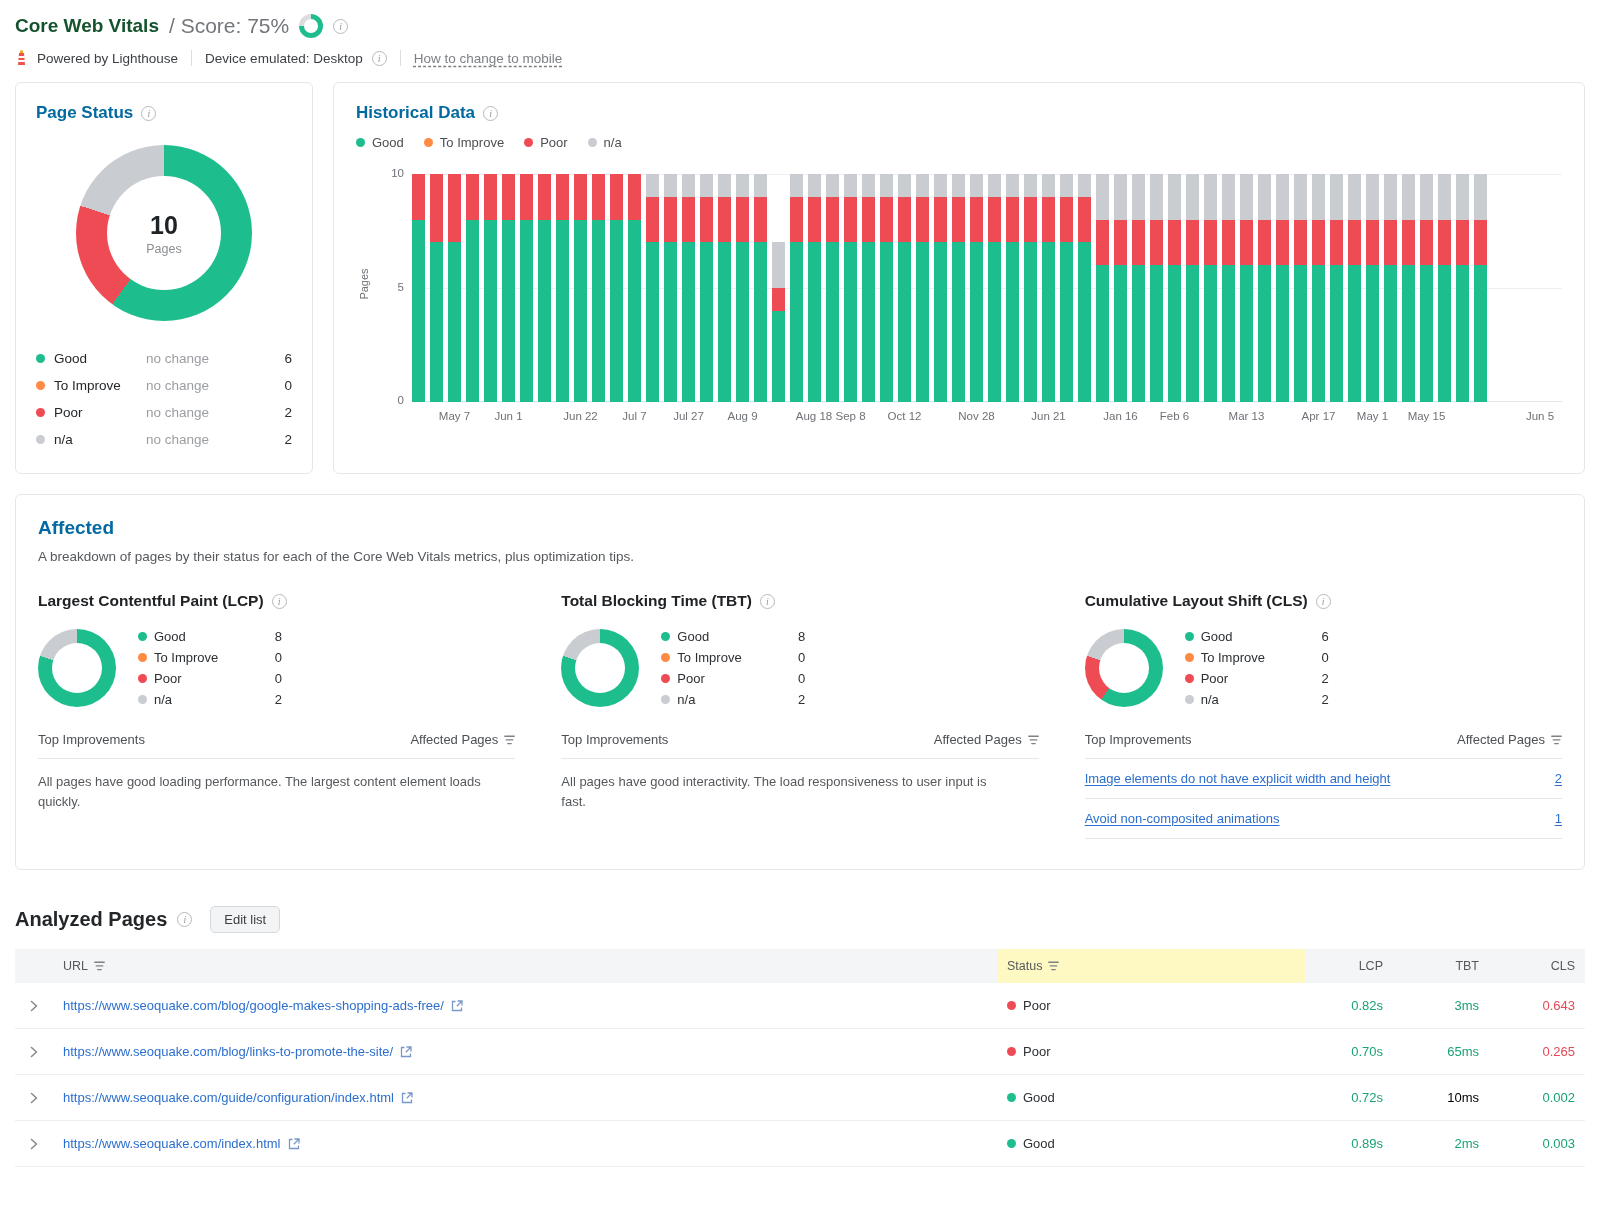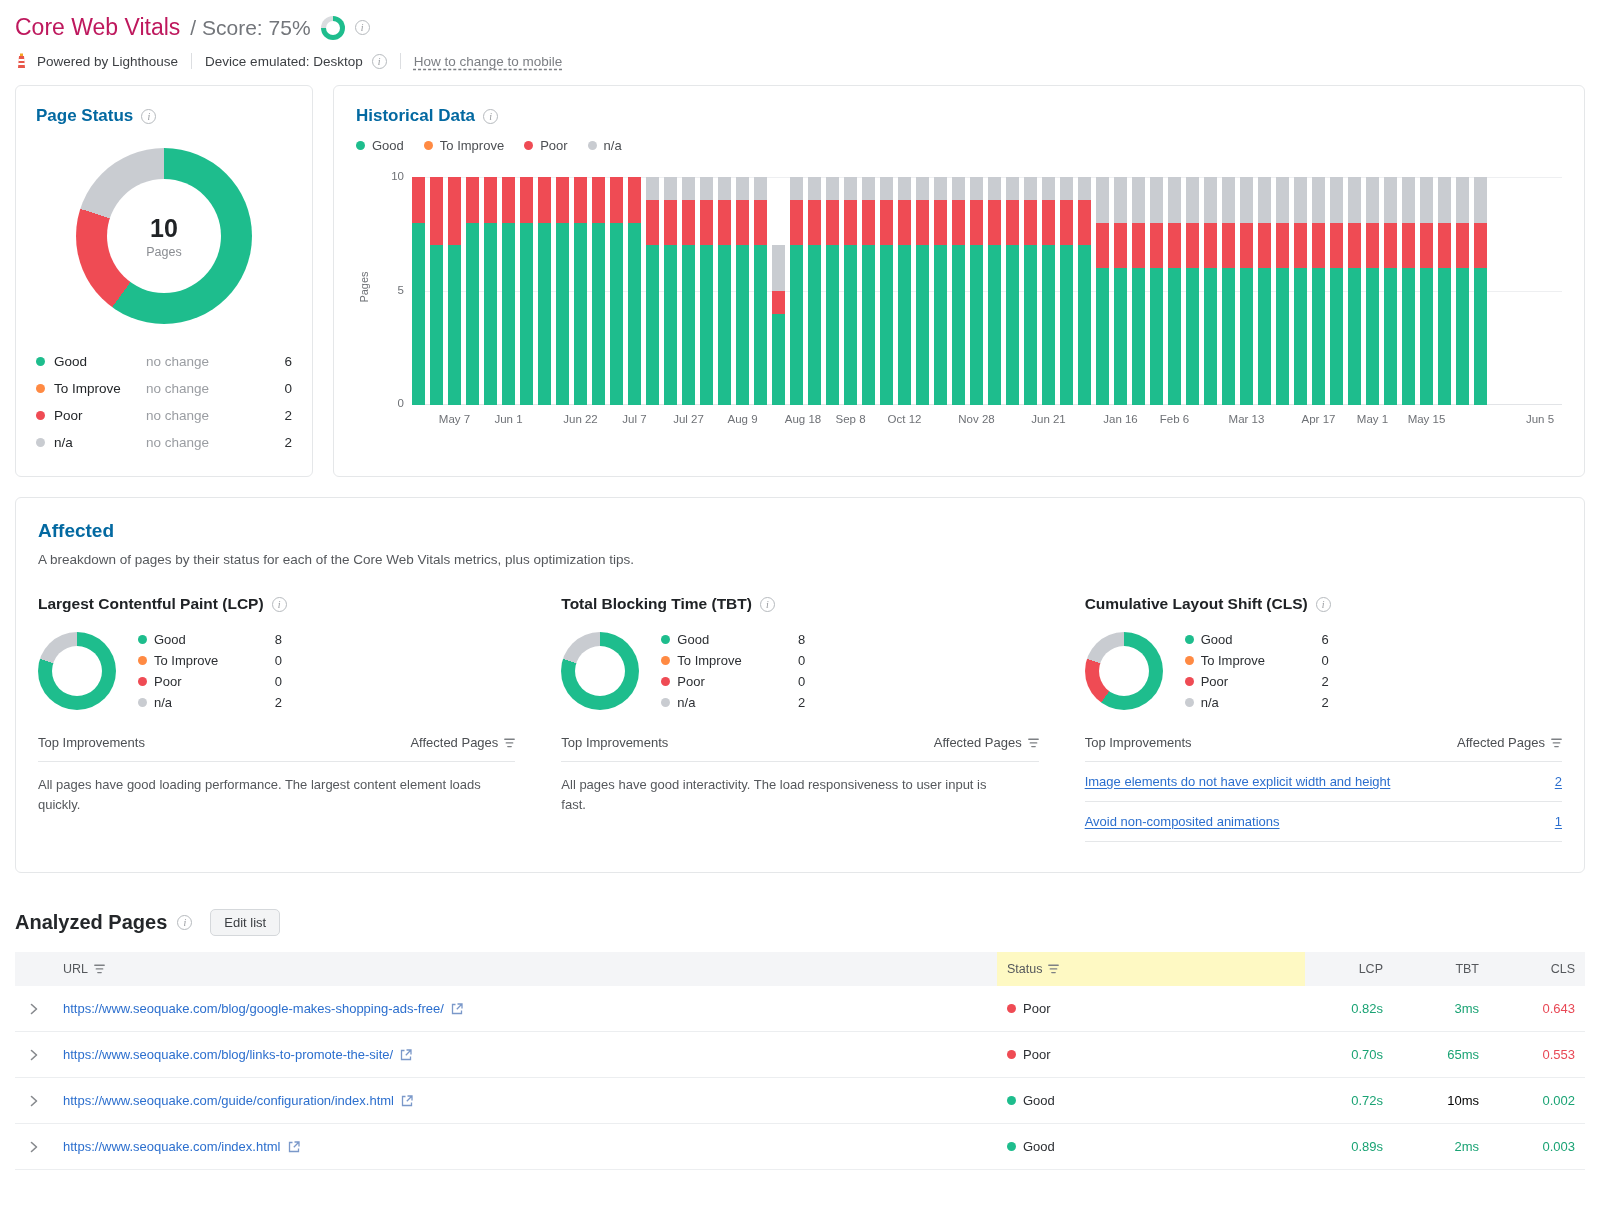--- a/index.html
+++ b/index.html
@@ -1,21 +1,21 @@
 <!DOCTYPE html>
 <html><head>
 <meta charset="utf-8">
 <style>
   * { box-sizing: border-box; margin: 0; padding: 0; }
   body { font-family: "Liberation Sans", sans-serif; background: #fff; color: #24272a; }
   .page { width: 1600px; padding: 14px 15px 20px; }
 
   
   .title-row { display: flex; align-items: center; gap: 10px; }
-  .title-row h1 { font-size: 23px; font-weight: 400; color: #be185d; }
+  .title-row h1 { font-size: 19px; font-weight: 700; color: #14532d; }
   .score-label { font-size: 21px; color: #73767b; font-weight: 400; }
   .ring { position: relative; width: 24px; height: 24px; border-radius: 50%; }
   .ring .hole { position: absolute; inset: 0; margin: auto; background: #fff; border-radius: 50%; }
   .info { display: inline-flex; width: 15px; height: 15px; border: 1px solid #b6babe; border-radius: 50%;
           align-items: center; justify-content: center; color: #96999d; flex: none; cursor: pointer; }
   .info::after { content: "i"; font-size: 10px; font-family: "Liberation Serif", serif; font-style: italic; }
   .sub-row { display: flex; align-items: center; gap: 9px; margin-top: 12px; font-size: 13.5px; color: #3c3f43; }
   .vdiv { width: 1px; height: 16px; background: #dcdee1; margin: 0 4px; }
   .grey-link { color: #7c7f84; text-decoration: underline; text-decoration-style: dashed; text-underline-offset: 3px; cursor: pointer; }
 
@@ -487,21 +487,21 @@
               </div>
             </div>
         </div>
         <div class="xlabels" id="xlabels">
             <span class="xlabel" style="left: 42.5px;">May 7</span>
             <span class="xlabel" style="left: 96.5px;">Jun 1</span>
             <span class="xlabel" style="left: 168.5px;">Jun 22</span>
             <span class="xlabel" style="left: 222.5px;">Jul 7</span>
             <span class="xlabel" style="left: 276.5px;">Jul 27</span>
             <span class="xlabel" style="left: 330.5px;">Aug 9</span>
-            <span class="xlabel" style="left: 391px;">Aug 18</span>
+            <span class="xlabel" style="left: 402px;">Aug 18</span>
             <span class="xlabel" style="left: 438.5px;">Sep 8</span>
             <span class="xlabel" style="left: 492.5px;">Oct 12</span>
             <span class="xlabel" style="left: 564.5px;">Nov 28</span>
             <span class="xlabel" style="left: 636.5px;">Jun 21</span>
             <span class="xlabel" style="left: 708.5px;">Jan 16</span>
             <span class="xlabel" style="left: 762.5px;">Feb 6</span>
             <span class="xlabel" style="left: 834.5px;">Mar 13</span>
             <span class="xlabel" style="left: 906.5px;">Apr 17</span>
             <span class="xlabel" style="left: 960.5px;">May 1</span>
             <span class="xlabel" style="left: 1014.5px;">May 15</span>
@@ -764,21 +764,21 @@
               <span class="dot" style="background: rgb(239, 75, 84);"></span>
               <span>Poor</span>
             </div>
             <div class="t-cell num-cell">
               <span style="color: rgb(26, 163, 116);">0.70s</span>
             </div>
             <div class="t-cell num-cell">
               <span style="color: rgb(26, 163, 116);">65ms</span>
             </div>
             <div class="t-cell num-cell">
-              <span style="color: rgb(232, 72, 85);">0.553</span>
+              <span style="color: rgb(232, 72, 85);">0.265</span>
             </div>
           </div>
           <div class="t-row">
             <div class="t-cell chev">
               <svg width="8" height="12" viewBox="0 0 8 12">
                 <polyline points="1.5,1.5 6.5,6 1.5,10.5" fill="none" stroke="#86898d" stroke-width="1.6" stroke-linecap="round" stroke-linejoin="round"></polyline>
               </svg>
             </div>
             <div class="t-cell">
               <a class="url-link">https://www.seoquake.com/guide/configuration/index.html</a>

